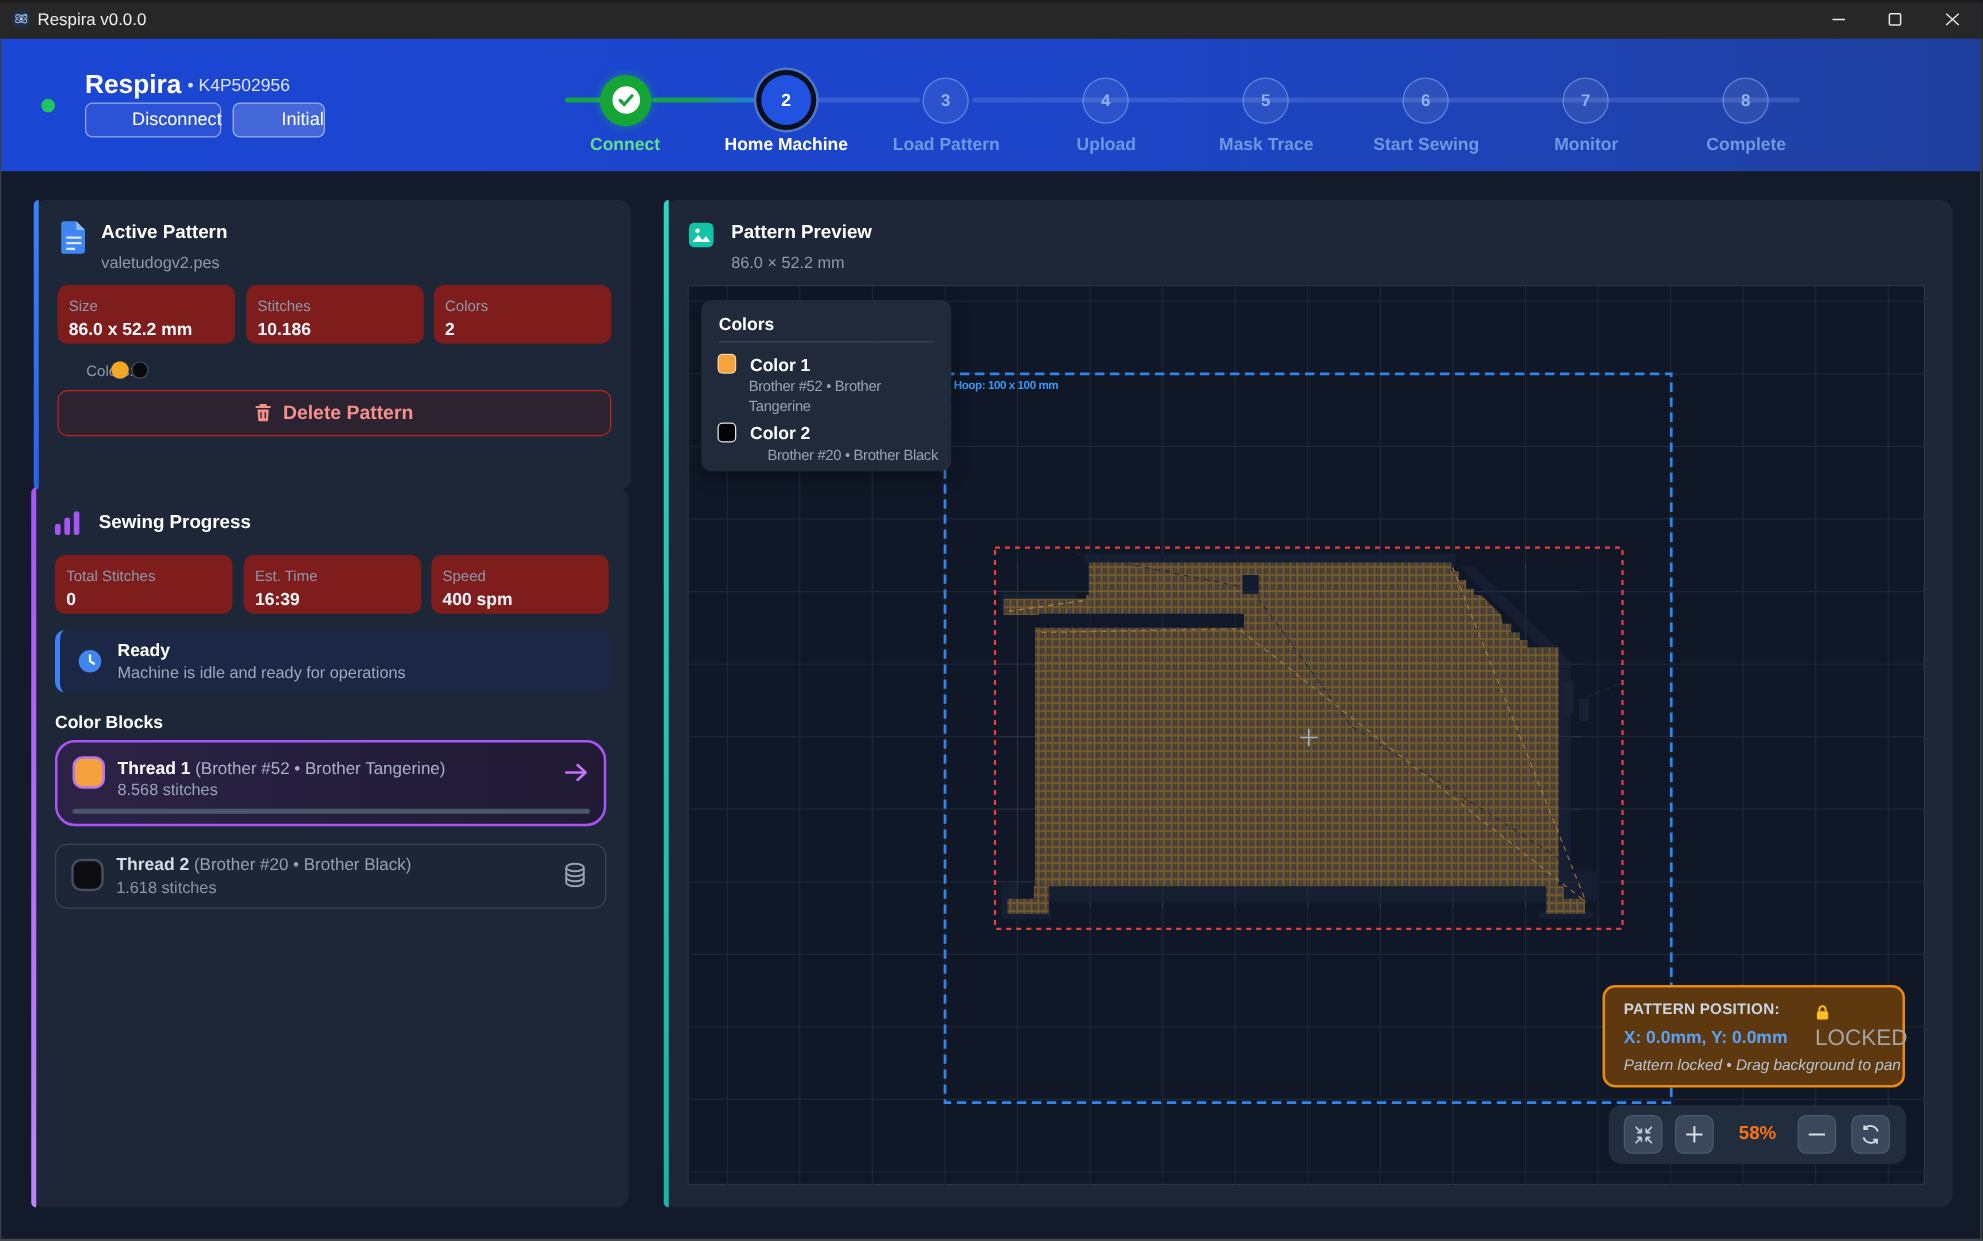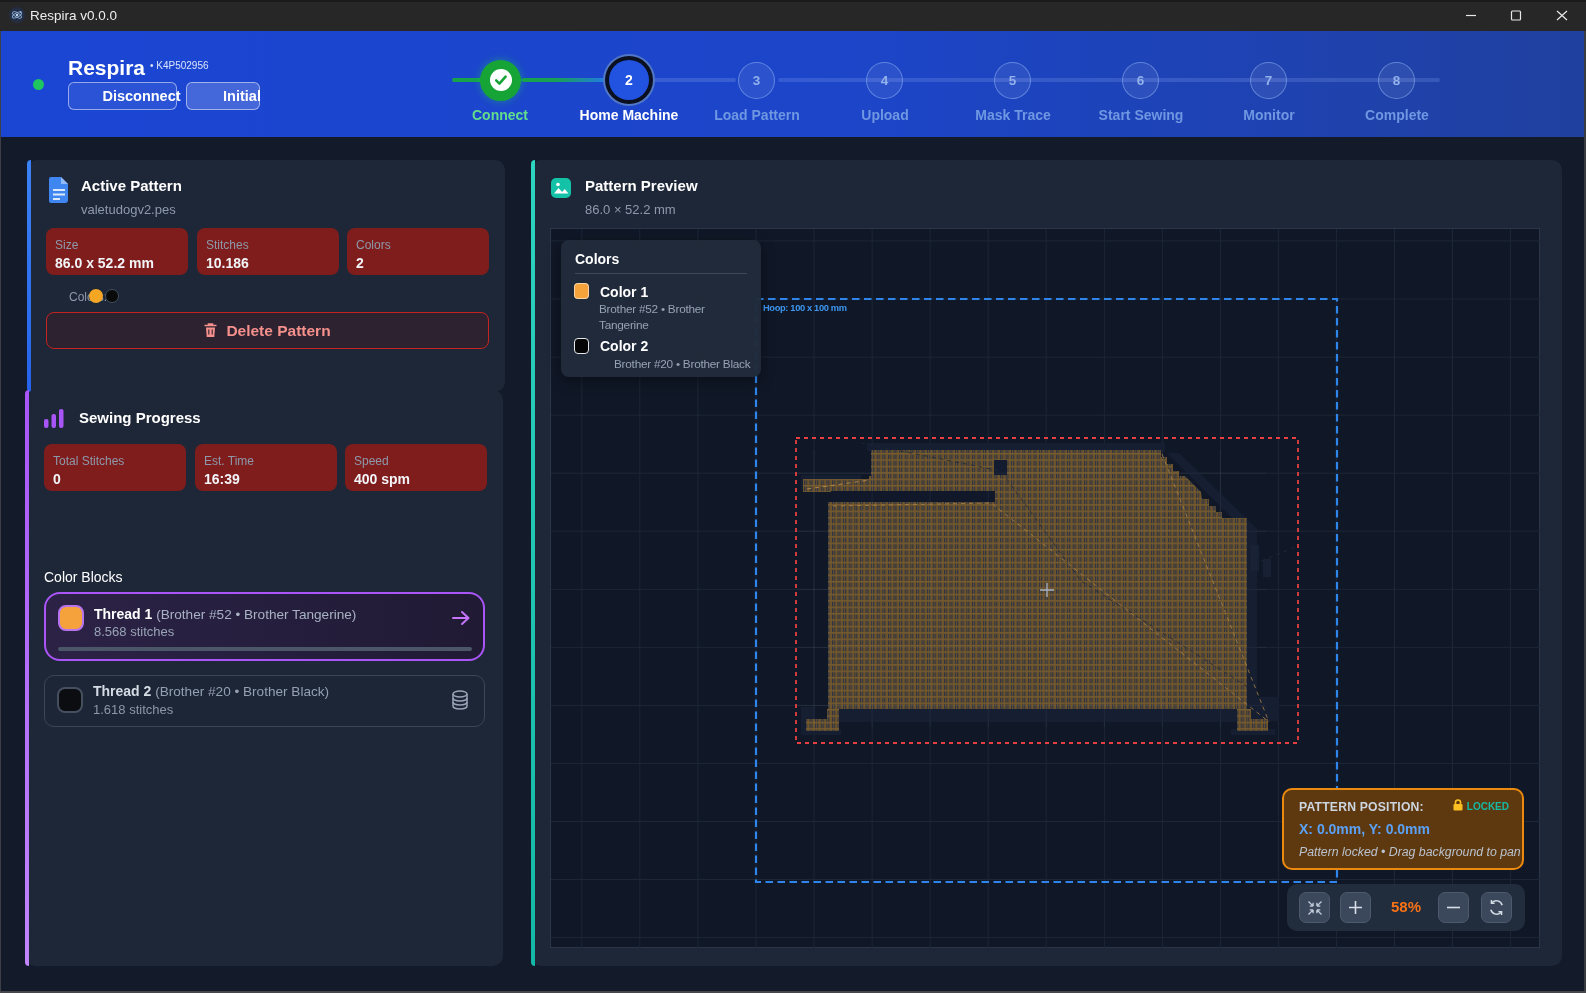--- a/index.html
+++ b/index.html
@@ -11,23 +11,23 @@
   #titlebar { position:absolute; left:0; top:0; width:1586px; height:31px; background:#272727; }
   #titlebar .title { position:absolute; left:30px; top:8px; color:#ededed; font-size:13.5px; }
   #titlebar .topstrip { position:absolute; left:0; top:0; width:100%; height:2px; background:#1b1b1d; }
   .winbtn { position:absolute; top:0; width:44px; height:31px; color:#e8e8e8; }
 
   
   #header { position:absolute; left:0; top:31px; width:1586px; height:106px;
     background:linear-gradient(90deg,#1b46d4 0%, #1c45c8 55%, #20409f 100%); }
   #statusdot { position:absolute; left:33px; top:48px; width:11px; height:11px; border-radius:50%; background:#1fc55e; }
   #brand { position:absolute; left:68px; top:25px; color:#fff; font-size:21px; font-weight:bold; }
-  #serial { position:absolute; left:150px; top:29px; color:#dbe4fb; font-size:10px; }
+  #serial { position:absolute; left:150px; top:29px; color:#dbe4fb; font-size:14px; }
   .hbtn { position:absolute; top:51px; height:28px; border:1px solid rgba(255,255,255,0.5); border-radius:6px;
-    color:#fff; font-size:14.5px; font-weight:bold; display:flex; align-items:center; justify-content:center; gap:7px;padding-left:31px; }
+    color:#fff; font-size:14.5px; font-weight:normal; display:flex; align-items:center; justify-content:center; gap:7px;padding-left:31px; }
   #btn-disc { left:68px; width:109px; background:rgba(255,255,255,0.07); }
   #btn-init { left:186px; width:74px; background:rgba(255,255,255,0.18); }
 
   
   .stepline { position:absolute; top:47px; height:4px; border-radius:2px; }
   .stepcircle { position:absolute; border-radius:50%; display:flex; align-items:center; justify-content:center; }
   .steplabel { position:absolute; top:76px; width:128px; text-align:center; font-size:14px; font-weight:bold; color:#6f97e2; }
   .stepcircle.up { top:30.5px; width:37px; height:37px; background:rgba(255,255,255,0.07);
     border:1.5px solid rgba(140,175,240,0.55); color:#93b2ec; font-size:13.5px; font-weight:bold; }
 
@@ -176,22 +176,30 @@
     </div>
   <div class="statbox" style="left:170px; top:54px;">
       <div class="lb">Est. Time</div>
       <div class="vl">16:39</div>
     </div>
   <div class="statbox" style="left:320px; top:54px;">
       <div class="lb">Speed</div>
       <div class="vl">400 spm</div>
     </div>
 
-
-  <div class="abs" style="left:19px; top:179px; color:#fff; font-size:14px; font-weight:normal;">Color Blocks</div>
+  <div class="abs" style="left:19px; top:114px; width:444px; height:50px; background:#1b2745; border-left:4px solid #3b82f6; border-radius:8px;">
+    <svg class="abs" style="left:14px; top:15px;" width="20" height="20" viewBox="0 0 20 20">
+      <circle cx="10" cy="10" r="9" fill="#3f86f0"></circle>
+      <path d="M10 5.2V10l3.2 2" stroke="#fff" stroke-width="1.8" fill="none" stroke-linecap="round"></path>
+    </svg>
+    <div class="abs" style="left:46px; top:8px; color:#fff; font-size:14px; font-weight:bold;">Ready</div>
+    <div class="abs" style="left:46px; top:26px; color:#9caaba; font-size:13px;">Machine is idle and ready for operations</div>
+  </div>
+
+  <div class="abs" style="left:19px; top:179px; color:#fff; font-size:14px; font-weight:bold;">Color Blocks</div>
 
   <div class="abs" style="left:19px; top:202px; width:441px; height:69px; border:2px solid #a955f8; border-radius:16px;
        background:linear-gradient(90deg,#2c2246 0%, #241e3c 60%, #201a34 100%);">
     <div class="abs" style="left:12px; top:11px; width:26px; height:26px; border-radius:8px; background:#f6a23c; border:2px solid #b873ee;"></div>
     <div class="abs" style="left:48px; top:12px; font-size:13.6px; color:#a8b2c4; white-space:nowrap;"><span style="color:#fff; font-weight:bold; font-size:14px;">Thread 1</span> (Brother #52 • Brother Tangerine)</div>
     <div class="abs" style="left:48px; top:30px; font-size:13px; color:#98a4b6;">8.568 stitches</div>
     <svg class="abs" style="left:404px; top:13px;" width="22" height="22" viewBox="0 0 22 22">
         <path d="M3 11h15M12 5l6.5 6-6.5 6" stroke="#c473fa" stroke-width="2" fill="none" stroke-linecap="round" stroke-linejoin="round"></path>
       </svg>
     <div class="abs" style="left:12px; top:53px; width:414px; height:4px; border-radius:2px; background:#4b5768;"></div>
@@ -292,21 +300,21 @@
     <div class="abs" style="left:39px; top:44px; color:#fff; font-size:14px; font-weight:bold;">Color 1</div>
     <div class="abs" style="left:38px; top:62px; width:135px; color:#96a2b4; font-size:11.8px; letter-spacing:-0.25px; line-height:15.5px;">Brother #52 • Brother Tangerine</div>
     <div class="abs" style="left:13px; top:98px; width:15px; height:16px; border-radius:4px; background:#050507; border:1.5px solid #e5e7ea;"></div>
     <div class="abs" style="left:39px; top:98px; color:#fff; font-size:14px; font-weight:bold;">Color 2</div>
     <div class="abs" style="left:38px; top:117px; color:#96a2b4; font-size:11.8px; letter-spacing:-0.25px; white-space:nowrap;margin-left:15px;">Brother #20 • Brother Black</div>
   </div>
 
   
   <div class="abs" style="left:731px; top:559px; width:242px; height:82px; background:#5e390f; border:2px solid #ec8a10; border-radius:10px;">
     <div class="abs" style="left:15px; top:10px; color:#ccd5e0; font-size:12.2px; font-weight:bold; letter-spacing:0.2px;">PATTERN POSITION:</div>
-    <div class="abs" style="left:168px; top:9px; color:#14b8a6; font-size:10px; font-weight:bold;">
+    <div class="abs" style="left:168px; top:9px; color:#a3a3a3; font-size:18px; font-weight:normal;">
       <svg width="12" height="12" viewBox="0 0 12 12" style="vertical-align:-1px">
           <rect x="1.5" y="5" width="9" height="6.5" rx="1.2" fill="#fbbf24"></rect>
           <path d="M3.5 5V3.5a2.5 2.5 0 0 1 5 0V5" stroke="#fbbf24" stroke-width="1.6" fill="none"></path>
         </svg>
       LOCKED</div>
     <div class="abs" style="left:15px; top:31px; color:#5ba1f5; font-size:14px; font-weight:bold;">X: 0.0mm, Y: 0.0mm</div>
     <div class="abs" style="left:15px; top:55px; color:#b9c2ce; font-size:12.3px; font-style:italic; white-space:nowrap;">Pattern locked • Drag background to pan</div>
   </div>
 
   

